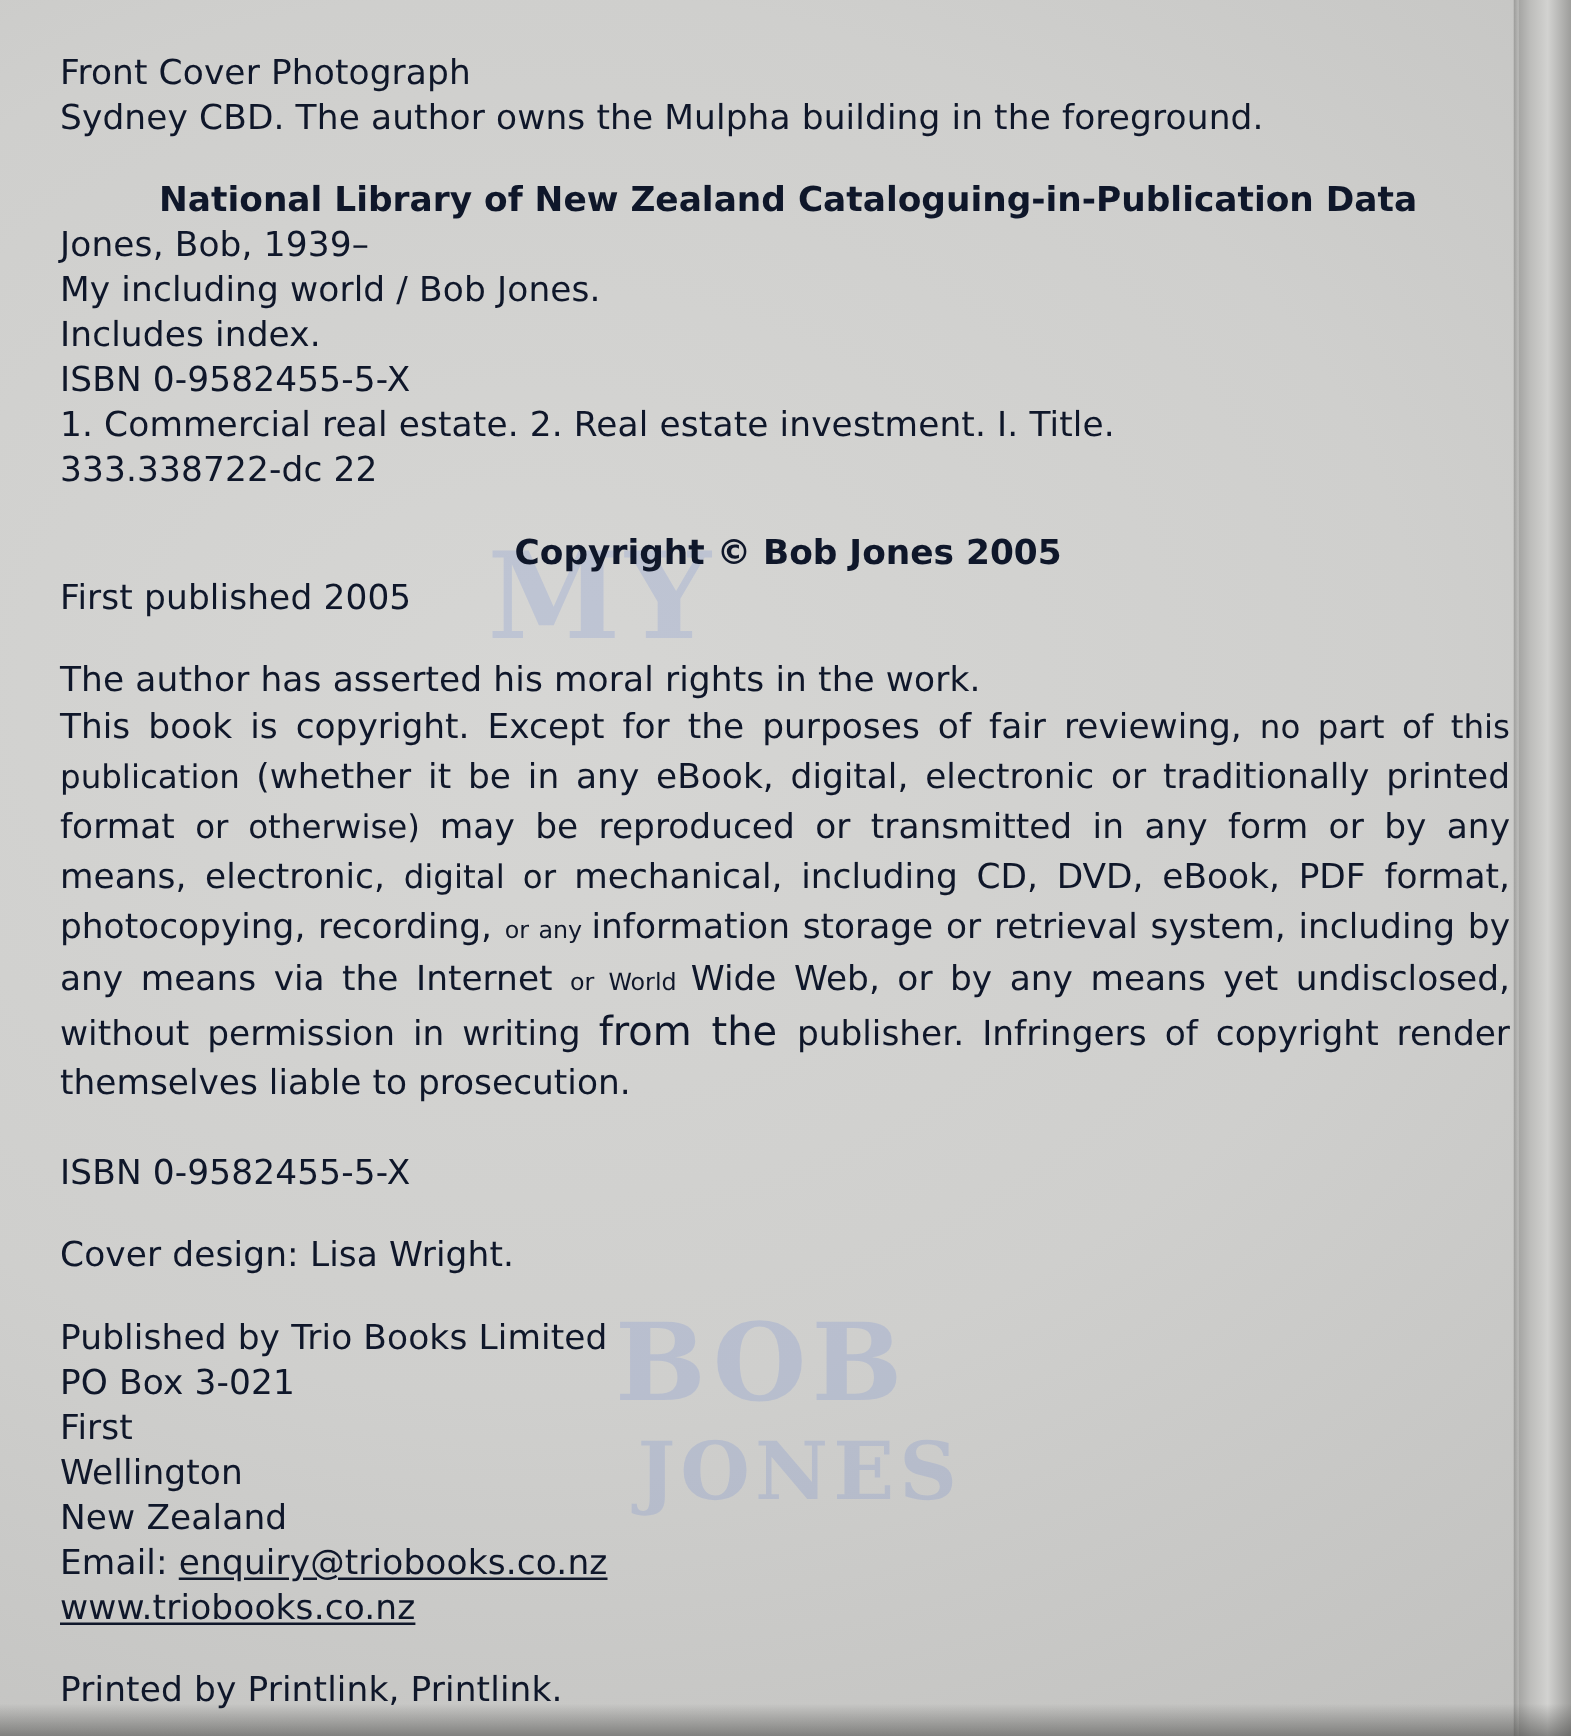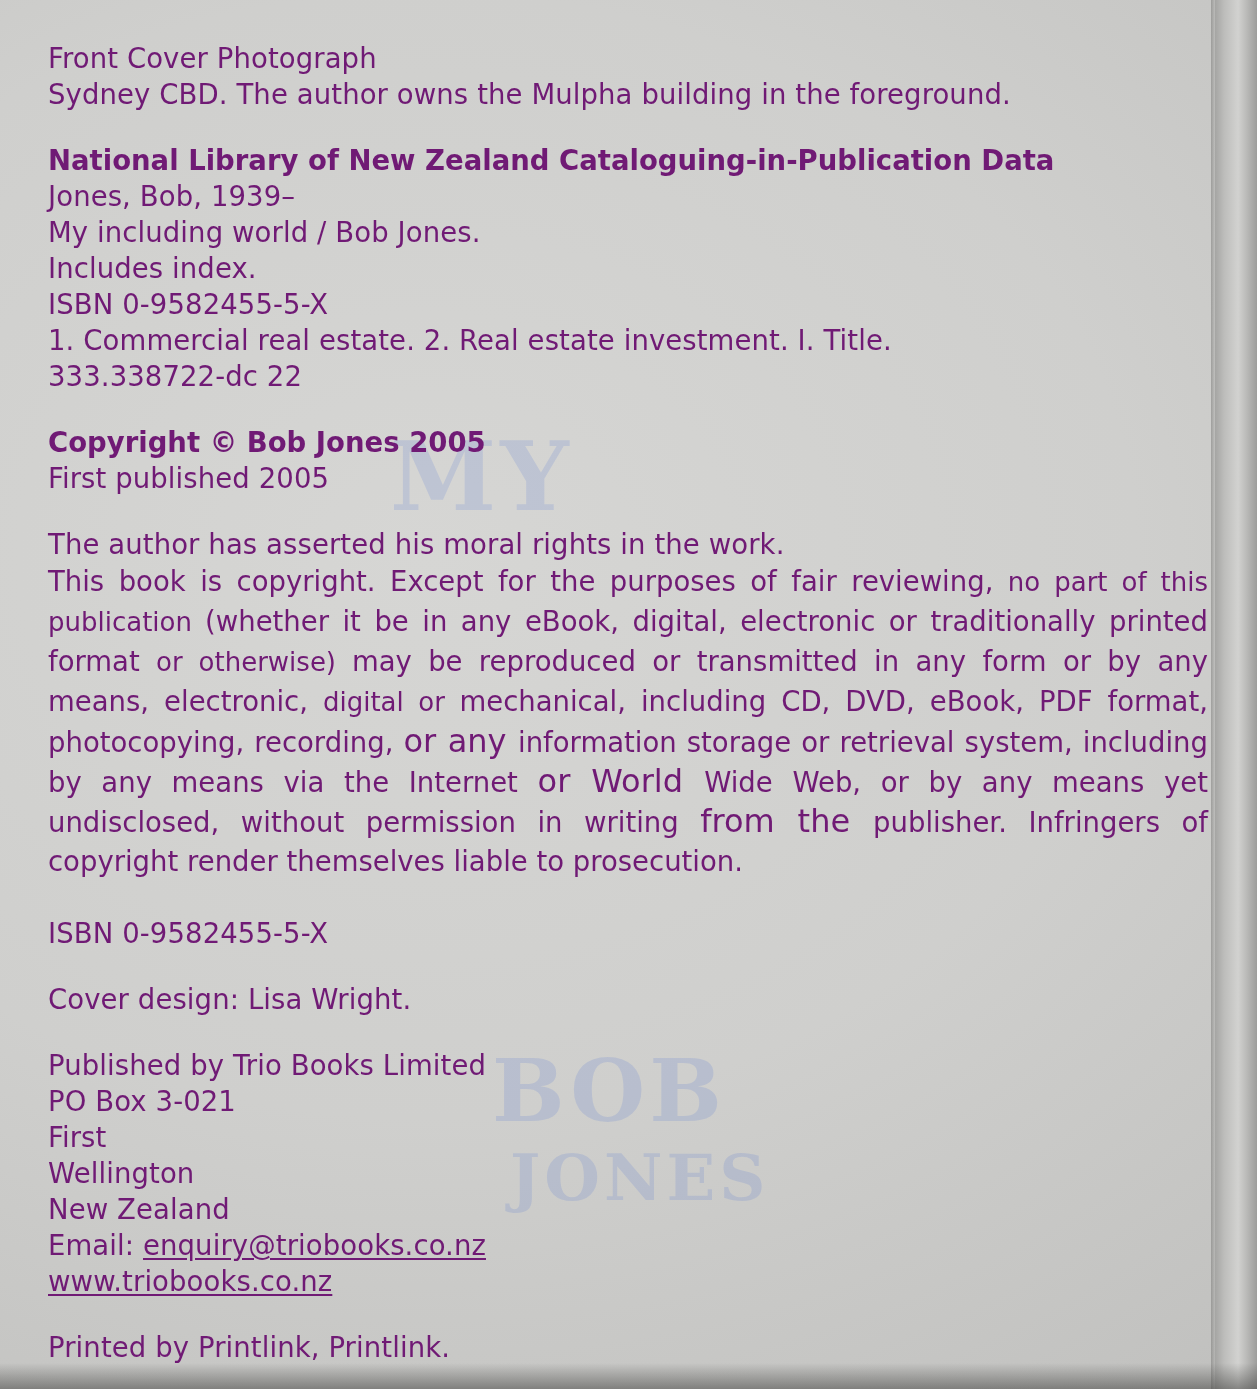--- a/index.html
+++ b/index.html
@@ -70,42 +70,42 @@
     width: 1257px;
     height: 26px;
     background: linear-gradient(to bottom, rgba(110,110,108,0.0), rgba(70,70,68,0.55));
   }
 
   #content {
     position: absolute;
     left: 48px;
     top: 40px;
     width: 1165px;
-    color: #701a75;
+    color: #0f172a;
   }
   .line {
     font-size: 27.5px;
     line-height: 36px;
     letter-spacing: 0.1px;
     white-space: pre-wrap;
   }
-  .bold { font-weight: bold; letter-spacing: 0px; }
+  .bold { font-weight: bold; letter-spacing: 0px; text-align: center; }
   .block { margin-bottom: 0px; }
   .gap-md { height: 30px; }
   .gap-lg { height: 34px; }
 
   
   #legal-para {
     font-size: 27.5px;
     line-height: 39px;
     text-align: justify;
     width: 1160px;
   }
   #legal-para .tilt1 { font-size: 26px; }
-  #legal-para .tilt2 { font-size: 32px; }
+  #legal-para .tilt2 { font-size: 19px; }
   #legal-para .tilt3 { font-size: 32px; }
 
   .underlined {
     text-decoration: underline;
     text-underline-offset: 3px;
   }
 </style>
 </head>
 <body>
 

